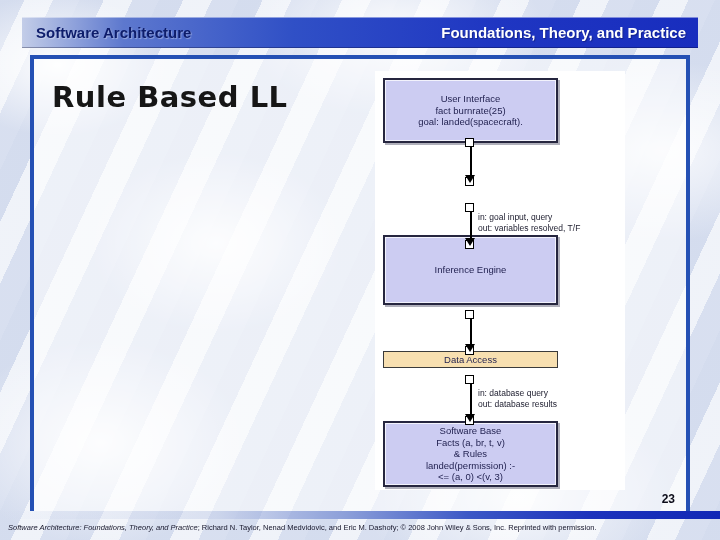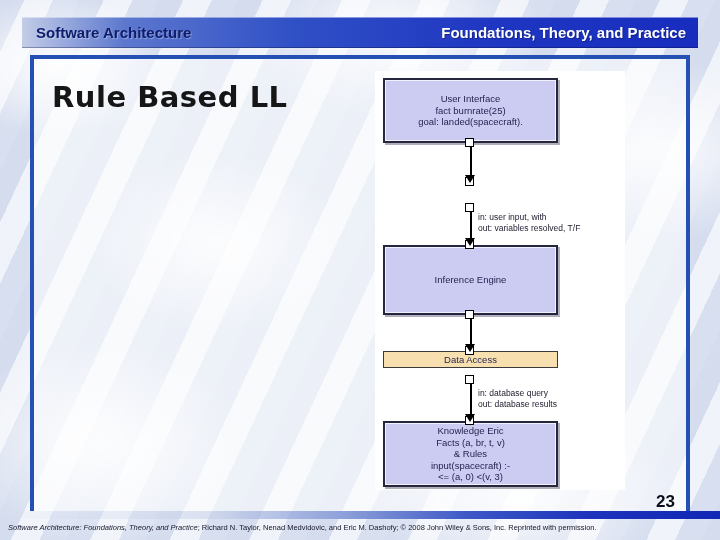--- a/index.html
+++ b/index.html
@@ -46,21 +46,21 @@
     box-shadow:2px 2px 0 rgba(30,30,60,.35), inset 0 0 0 1px rgba(255,255,255,.75);
   }
   .tan { background:#f7dfb0; border:1px solid #3a3a3a; }
   .vline { position:absolute; left:95px; width:1.5px; background:#000; z-index:2; }
   .port { position:absolute; left:90px; width:9px; height:9px; background:#fff; border:1px solid #000; z-index:3; }
   .arrow {
     position:absolute; left:90px; width:0; height:0; z-index:4;
     border-left:5px solid transparent; border-right:5px solid transparent; border-top:8px solid #000;
   }
   .conn-note { position:absolute; left:103px; z-index:2; font-size:8.5px; line-height:10.5px; color:#222233; white-space:nowrap; text-align:left; }
-  .page-number { position:absolute; left:630px; top:492px; width:45px; text-align:right; font-size:17px; font-weight:bold; color:#0d0d1a; }
+  .page-number { position:absolute; left:630px; top:492px; width:45px; text-align:right; font-size:12px; font-weight:bold; color:#0d0d1a; }
   .bottom-bar {
     position:absolute; left:0; top:511px; width:720px; height:8px;
     background:linear-gradient(90deg, rgba(221,228,242,0) 0%, rgba(190,201,230,.45) 30%, #8c9fd9 48%, #3c58c6 65%, #1d33bc 82%, #1128b6 100%);
   }
   .footer { position:absolute; left:8px; top:523px; width:710px; font-size:7.5px; color:#15152a; white-space:nowrap; }
   .footer em { font-style:italic; }
 </style>
 </head>
 <body>
 
@@ -85,27 +85,27 @@
 
     <div class="vline" style="top:76px; height:30px;"></div>
     <div class="port" style="top:67px;"></div>
     <div class="port" style="top:106px;"></div>
     <div class="arrow" style="top:104px;"></div>
 
 
     <div class="vline" style="top:141px; height:30px;"></div>
     <div class="port" style="top:132px;"></div>
     <div class="conn-note" style="top:141px;">
-      <div>in: user input, with</div>
+      <div>in: goal input, query</div>
       <div>out: variables resolved, T/F</div>
     </div>
     <div class="port" style="top:169px;"></div>
     <div class="arrow" style="top:167px;"></div>
 
-    <div class="dbox lavender" style="top:174px; height:70px;">
+    <div class="dbox lavender" style="top:164px; height:70px;">
       <span>Inference Engine</span>
     </div>
 
     <div class="vline" style="top:248px; height:29px;"></div>
     <div class="port" style="top:239px;"></div>
     <div class="port" style="top:275px;"></div>
     <div class="arrow" style="top:273px;"></div>
 
     <div class="dbox tan" style="top:280px; height:17px;">
       <span>Data Access</span>
@@ -114,24 +114,24 @@
     <div class="vline" style="top:313px; height:33px;"></div>
     <div class="port" style="top:304px;"></div>
     <div class="conn-note" style="top:317px;">
       <div>in: database query</div>
       <div>out: database results</div>
     </div>
     <div class="port" style="top:345px;"></div>
     <div class="arrow" style="top:343px;"></div>
 
     <div class="dbox lavender" style="top:350px; height:66px;">
-      <span>Knowledge Eric</span>
+      <span>Software Base</span>
       <span>Facts (a, br, t, v)</span>
       <span>&amp; Rules</span>
-      <span>input(spacecraft) :-</span>
+      <span>landed(permission) :-</span>
       <span>&lt;= (a, 0) &lt;(v, 3)</span>
     </div>
 
   </div>
 
   <div class="page-number">23</div>
 
   <div class="bottom-bar"></div>
 
   <div class="footer"><em>Software Architecture: Foundations, Theory, and Practice</em><span>; Richard N. Taylor, Nenad Medvidovic, and Eric M. Dashofy; © 2008 John Wiley &amp; Sons, Inc. Reprinted with permission.</span></div>

